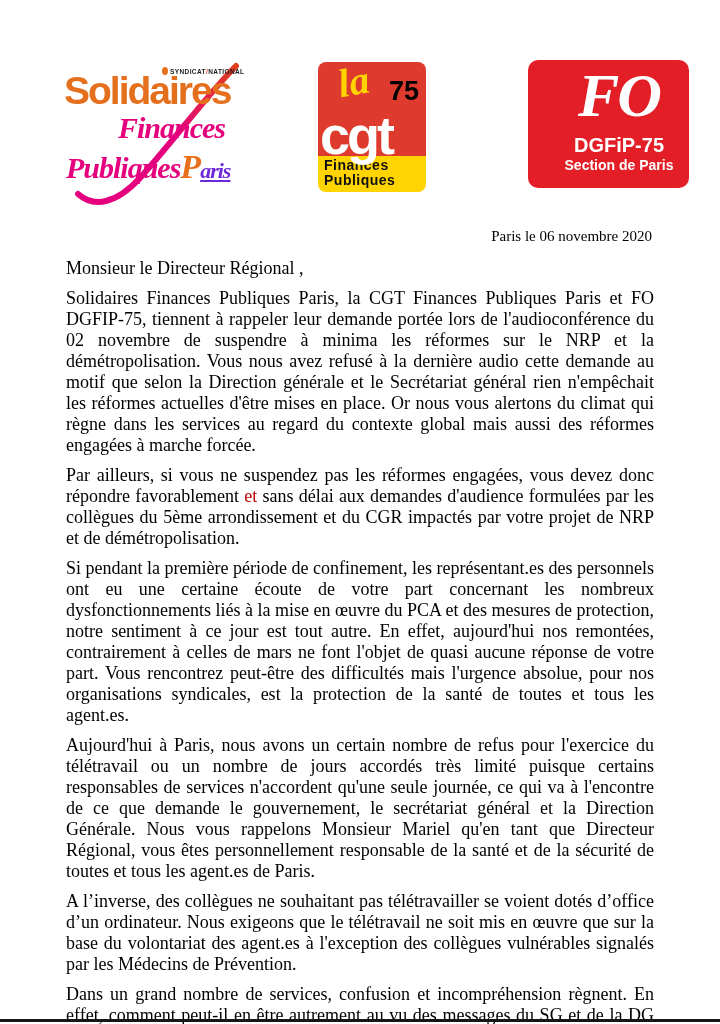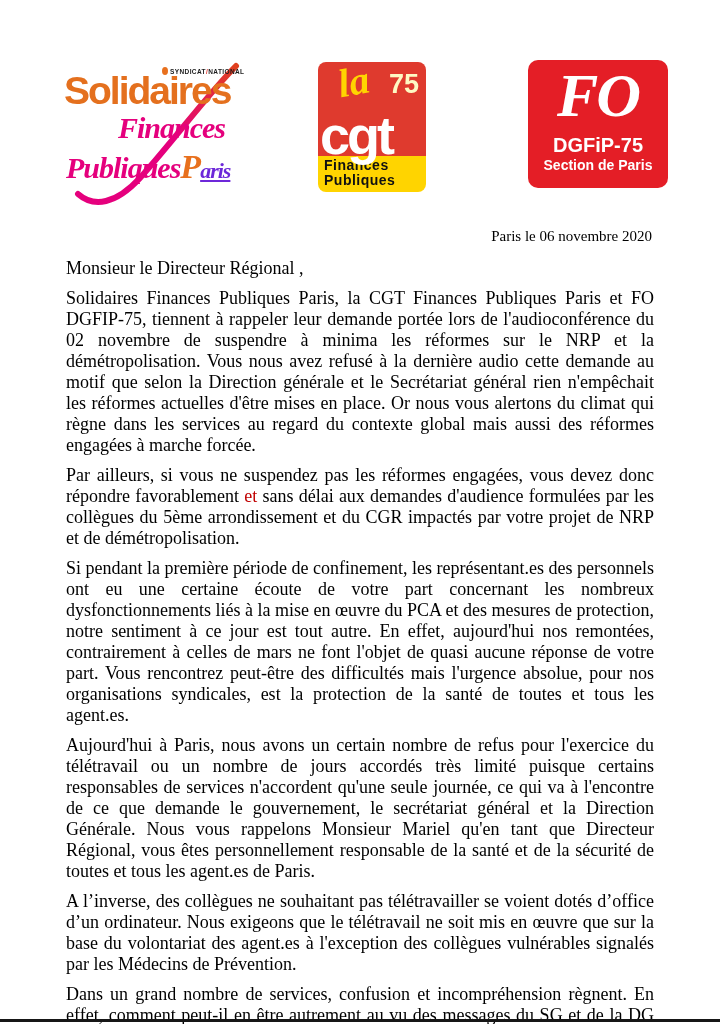--- a/index.html
+++ b/index.html
@@ -15,27 +15,27 @@
   .sol-slash { color:#e5332a; font-weight:bold; }
   .sol-name { position:absolute; top:9px; left:0; font:bold 39px/1 "Liberation Sans", sans-serif; color:#e4701e; letter-spacing:-2px; }
   .sol-fin  { position:absolute; top:51px; left:54px; font:italic bold 30px/1 "Liberation Serif", serif; color:#e5007d; letter-spacing:-1px; }
   .sol-pub  { position:absolute; top:88px; left:2px; font:italic bold 30px/1 "Liberation Serif", serif; color:#e5007d; letter-spacing:-1px; white-space:nowrap; }
   .sol-paris-p { font:italic bold 34px/1 "Liberation Serif", serif; color:#e8701d; }
   .sol-paris-rest { font:italic bold 22px/1 "Liberation Serif", serif; color:#6d28d9;text-decoration:underline; }
   .sol-swoosh { position:absolute; left:0; top:0; pointer-events:none; }
 
   .logo-cgt { position:absolute; left:318px; top:62px; width:108px; }
   .cgt-top { position:relative; height:94px; background:#df3a2e; border-radius:8px 8px 0 0; }
-  .cgt-75 { position:absolute; top:9px; right:7px; color:#fef9c3; font:bold 27px/1 "Liberation Sans", sans-serif; }
+  .cgt-75 { position:absolute; top:16px; right:7px; color:#000000; font:bold 27px/1 "Liberation Sans", sans-serif; }
   .cgt-la { position:absolute; top:0px; left:20px; color:#ffd400; font:italic bold 40px/1 "Liberation Serif", serif; transform:rotate(-10deg); }
   .cgt-word { position:absolute; bottom:-4px; left:2px; color:#fff; font:bold 54px/0.9 "Liberation Sans", sans-serif; letter-spacing:-3px; }
   .cgt-banner { height:36px; background:#ffd400; border-radius:0 0 8px 8px; padding:2px 0 0 6px; box-sizing:border-box; }
   .cgt-banner div { font:bold 14px/15px "Liberation Sans", sans-serif; color:#111; letter-spacing:.5px; }
 
-  .logo-fo { position:absolute; left:528px; top:60px; width:140px; height:128px; background:#e41e26; border-radius:10px; text-align:center; color:#fff; }
+  .logo-fo { position:absolute; left:528px; top:60px; width:140px; height:128px; background:#e41e26; border-radius:10px; text-align:center; color:#fff;padding-left:21px; }
   .fo-name { font:italic bold 62px/62px "Liberation Serif", serif; margin-top:4px; letter-spacing:-2px; }
   .fo-l2 { font:bold 20px/22px "Liberation Sans", sans-serif; margin-top:8px; }
   .fo-l3 { font:bold 14px/18px "Liberation Sans", sans-serif; }
 
   
   .date-line { position:absolute; top:228px; left:66px; width:586px; text-align:right; font-size:15px; }
   .letter-body { position:absolute; top:258px; left:66px; width:588px; font-size:18px; line-height:21px; text-align:justify; }
   .letter-body p { margin:0 0 9px 0; }
   .salutation { text-align:left; }
   .red-word { color:#c00000; }

